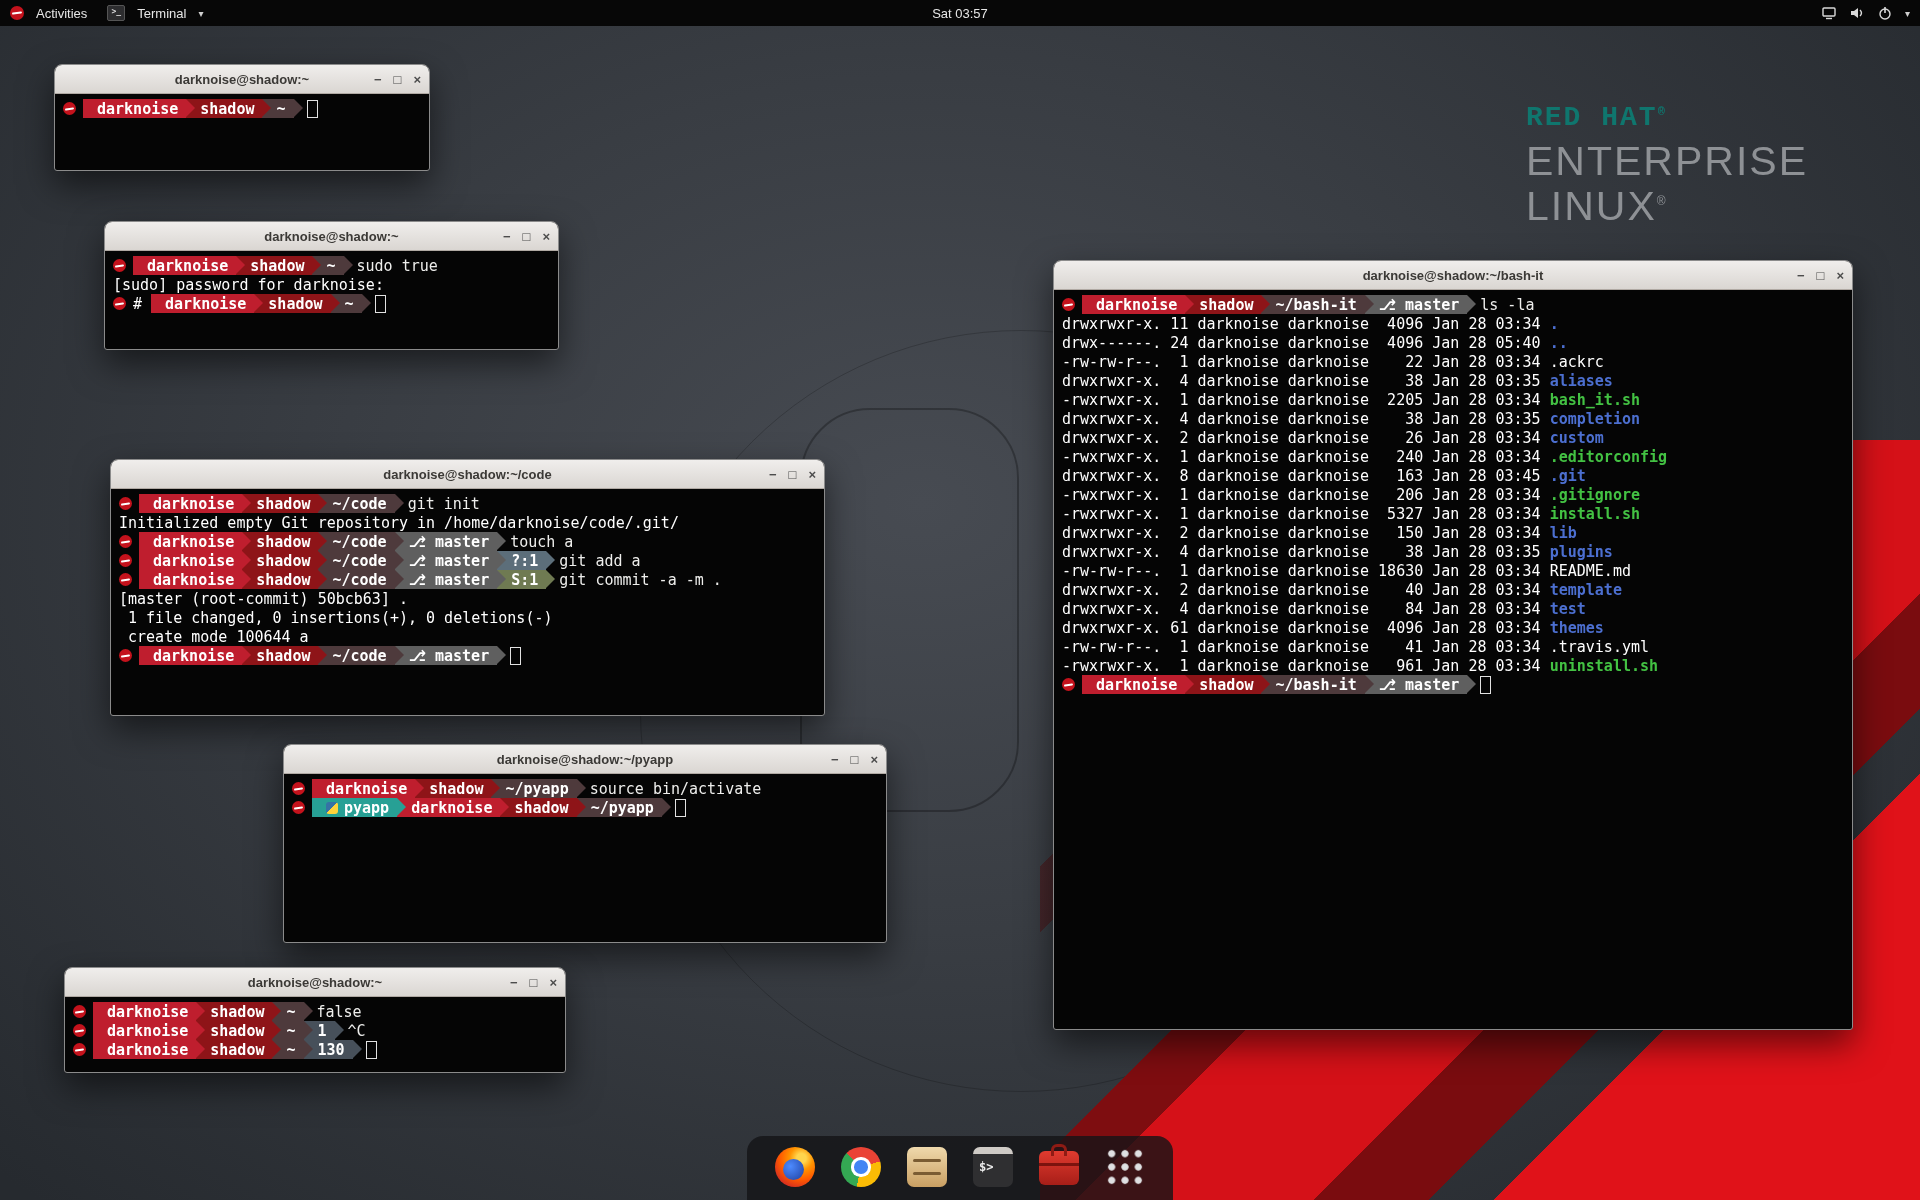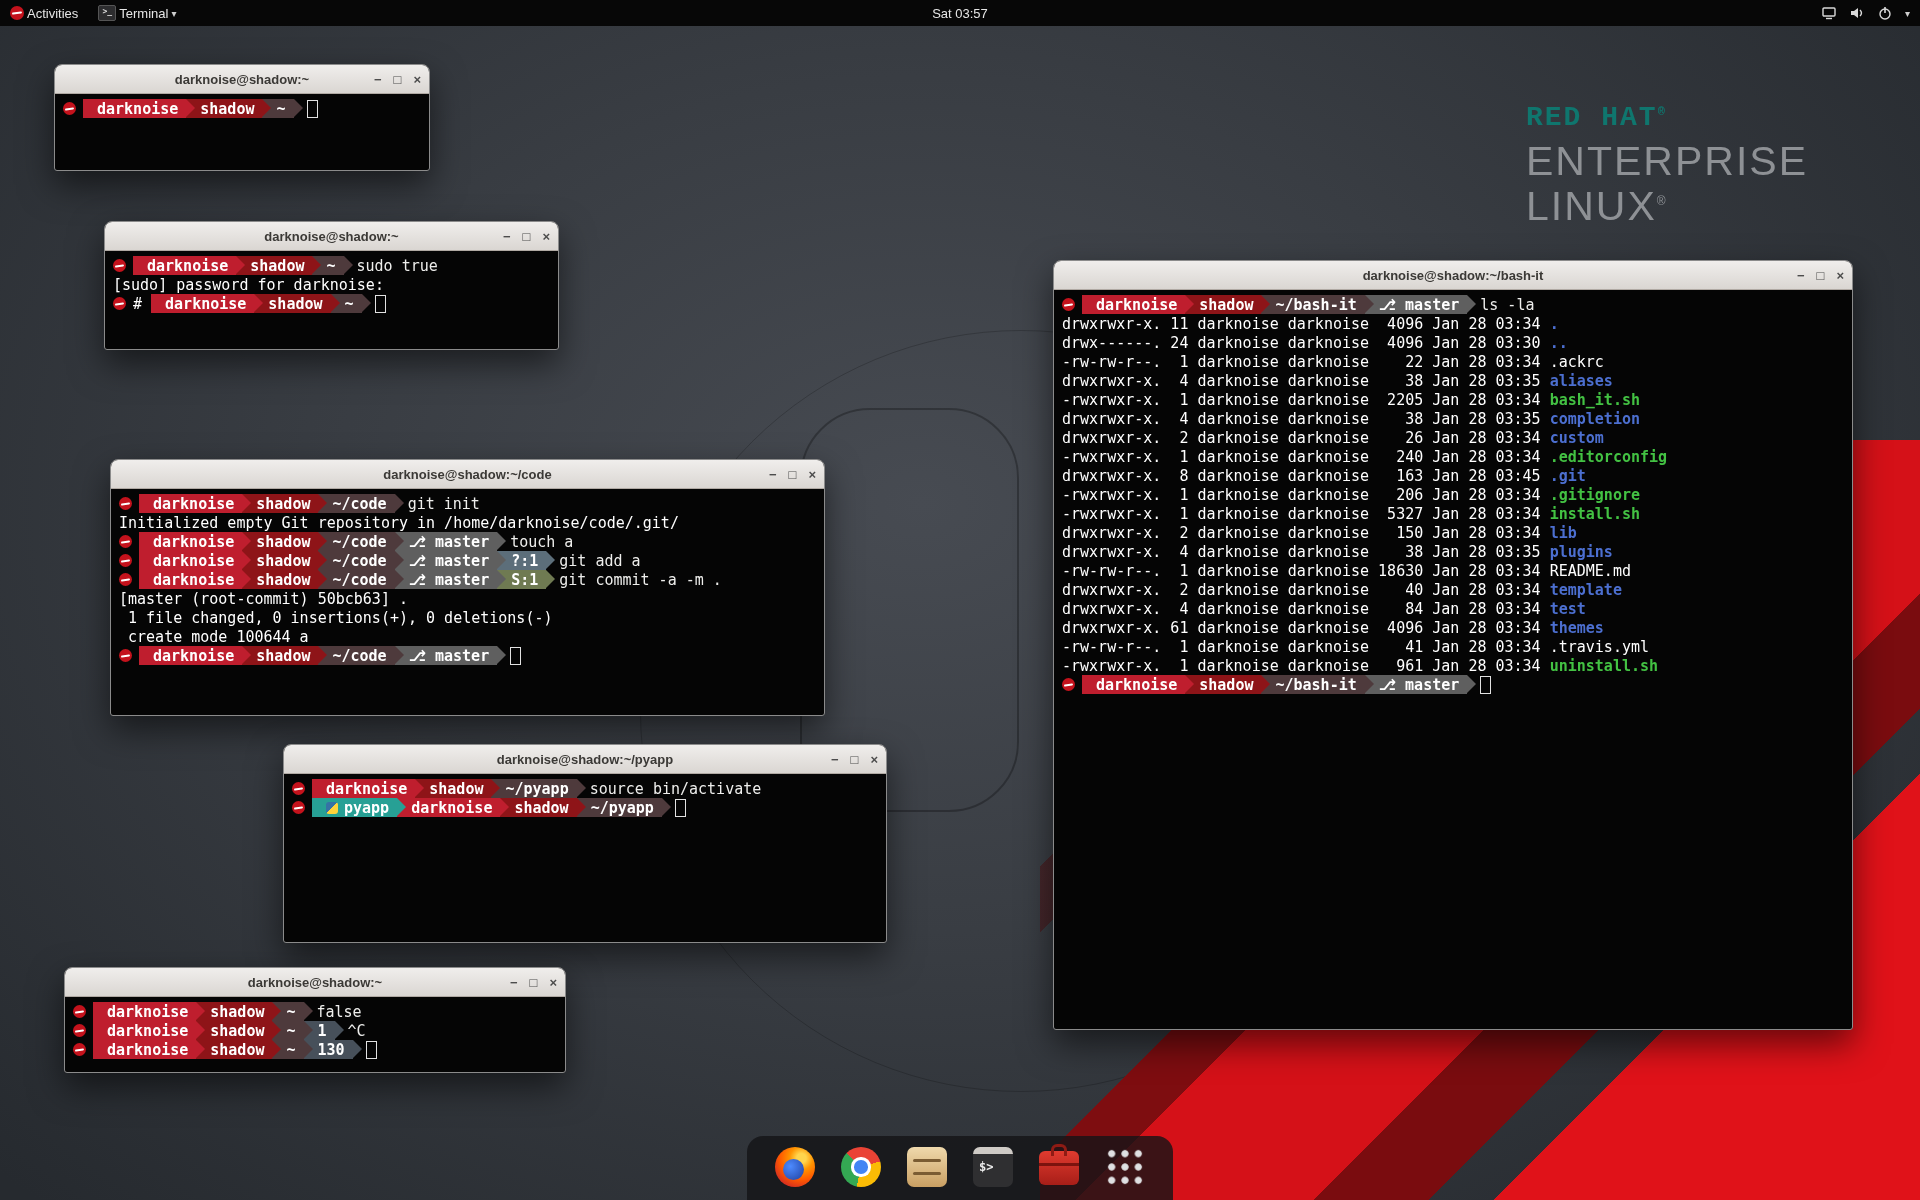--- a/index.html
+++ b/index.html
@@ -19,21 +19,21 @@
   
   .brand{position:absolute;right:112px;top:104px;z-index:3;line-height:1;}
   .brand-l1{font-size:28px;font-weight:bold;color:#0f766e;letter-spacing:2px;font-family:Liberation Mono, monospace;}
   .brand-l2{font-size:41px;color:#8e9195;letter-spacing:2px;margin-top:9px;}
   .brand-l3{font-size:41px;color:#8e9195;letter-spacing:2px;margin-top:4px;}
   .brand sup{font-size:12px;color:inherit;}
   
   .topbar{position:absolute;left:0;top:0;right:0;height:26px;background:#070707;color:#e6e6e6;
     display:flex;align-items:center;font-size:13px;z-index:60;padding:0 10px;}
   .tb-left{display:flex;align-items:center;gap:20px;}
-  .tb-group{display:flex;align-items:center;gap:3px;cursor:default;}
+  .tb-group{display:flex;align-items:center;gap:12px;cursor:default;}
   .mini-hat{width:14px;height:14px;border-radius:50%;background:#c4121c;position:relative;display:inline-block;}
   .mini-hat::after{content:"";position:absolute;left:2px;right:2px;top:6px;height:2px;background:#fff;border-radius:1px;transform:rotate(-8deg);}
   .mini-term{width:16px;height:14px;background:#2d2d2f;border:1px solid #555;border-radius:2px;
     color:#ddd;font:bold 8px/12px "DejaVu Sans Mono",monospace;text-align:center;display:inline-block;}
   .tb-center{position:absolute;left:0;right:0;text-align:center;pointer-events:none;}
   .tb-right{margin-left:auto;display:flex;align-items:center;gap:12px;}
   .tb-right svg{display:block;}
   .caret{font-size:10px;color:#cfcfcf;}
   
   .window{position:absolute;z-index:10;border:1px solid #8b8b8b;border-radius:8px 8px 3px 3px;
@@ -342,21 +342,21 @@
         <span class="seg seg-host">shadow</span>
         <span class="seg seg-path">~/bash-it</span>
         <span class="seg seg-git">⎇ master</span>
         <span class="txt txt-cmd">ls -la</span>
       </div>
       <div class="t-line">
         <span class="txt txt-out">drwxrwxr-x. 11 darknoise darknoise  4096 Jan 28 03:34 </span>
         <span class="txt txt-dir">.</span>
       </div>
       <div class="t-line">
-        <span class="txt txt-out">drwx------. 24 darknoise darknoise  4096 Jan 28 03:30 </span>
+        <span class="txt txt-out">drwx------. 24 darknoise darknoise  4096 Jan 28 05:40 </span>
         <span class="txt txt-dir">..</span>
       </div>
       <div class="t-line">
         <span class="txt txt-out">-rw-rw-r--.  1 darknoise darknoise    22 Jan 28 03:34 </span>
         <span class="txt txt-out">.ackrc</span>
       </div>
       <div class="t-line">
         <span class="txt txt-out">drwxrwxr-x.  4 darknoise darknoise    38 Jan 28 03:35 </span>
         <span class="txt txt-dir">aliases</span>
       </div>

